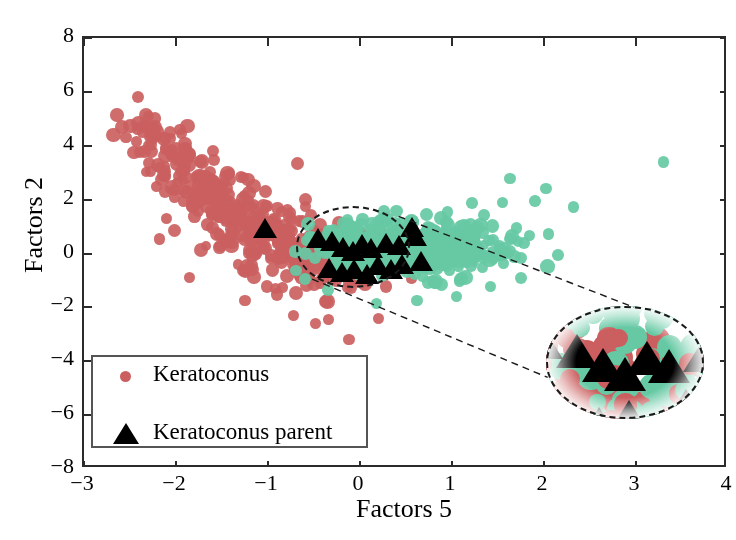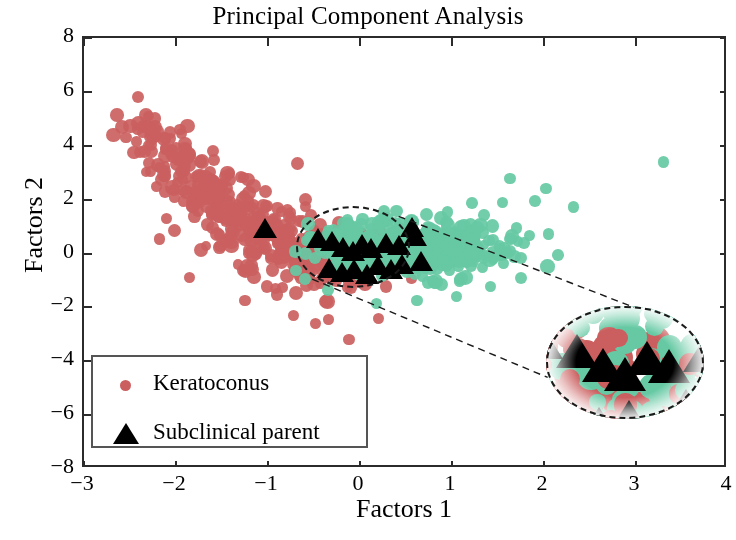--- a/index.html
+++ b/index.html
@@ -41,23 +41,22 @@
            border-bottom-color:#000;border-left-width:13px;border-right-width:13px;
            border-bottom-width:21px;border-top-width:0;}
   .leg-text{position:absolute;left:60px;font-size:23px;color:#000;white-space:nowrap;}
   svg.conn{position:absolute;left:0;top:0;overflow:visible;pointer-events:none;}
 </style>
 </head>
 <body>
 
 <div id="root">
 
-  <div id="plot-title">Principal Component Analysis</div>
   <div id="ylabel">Factors 2</div>
-  <div id="xlabel">Factors 1</div>
+  <div id="xlabel">Factors 5</div>
 
   <div id="ytick-labels">
       <div class="tick-label ytick" style="left: 34px; top: 22px;">8</div>
       <div class="tick-label ytick" style="left: 34px; top: 75.875px;">6</div>
       <div class="tick-label ytick" style="left: 34px; top: 129.75px;">4</div>
       <div class="tick-label ytick" style="left: 34px; top: 183.625px;">2</div>
       <div class="tick-label ytick" style="left: 34px; top: 237.5px;">0</div>
       <div class="tick-label ytick" style="left: 34px; top: 291.375px;">−2</div>
       <div class="tick-label ytick" style="left: 34px; top: 345.25px;">−4</div>
       <div class="tick-label ytick" style="left: 34px; top: 399.125px;">−6</div>
@@ -1195,23 +1194,23 @@
         <div class="circ-dash" style="left: 211.6px; top: 167.821px; width: 114.08px; height: 81.89px;"></div>
         <div class="circ-dash" style="left: 461.84px; top: 268.028px; width: 158.24px; height: 113.138px;"></div>
         <svg class="conn" width="644" height="431">
           <line x1="314.64" y1="178.32625000000002" x2="550.16" y2="269.375" stroke="#1a1a1a" stroke-width="1.4" stroke-dasharray="7 5"></line>
           <line x1="228.16" y1="241.090625" x2="463.68" y2="339.41249999999997" stroke="#1a1a1a" stroke-width="1.4" stroke-dasharray="7 5"></line>
         </svg>
       </div>
   </div>
 
   <div id="legend-box">
-      <div class="leg-row" style="top: 14px;">
+      <div class="leg-row" style="top: 5px;">
         <span class="leg-dot" style="left: 27px; top: 9px; width: 11px; height: 11px; background: rgb(203, 95, 95);"></span>
         <span class="leg-text" style="top: -1px;">Keratoconus</span>
       </div>
       <div class="leg-row" style="top: 63px;">
         <span class="leg-tri" style="left: 20px; top: 3px;"></span>
-        <span class="leg-text" style="top: -1px;">Subclinical parent</span>
+        <span class="leg-text" style="top: -1px;">Keratoconus parent</span>
       </div>
     </div>
 
 </div>
 
 </body></html>

